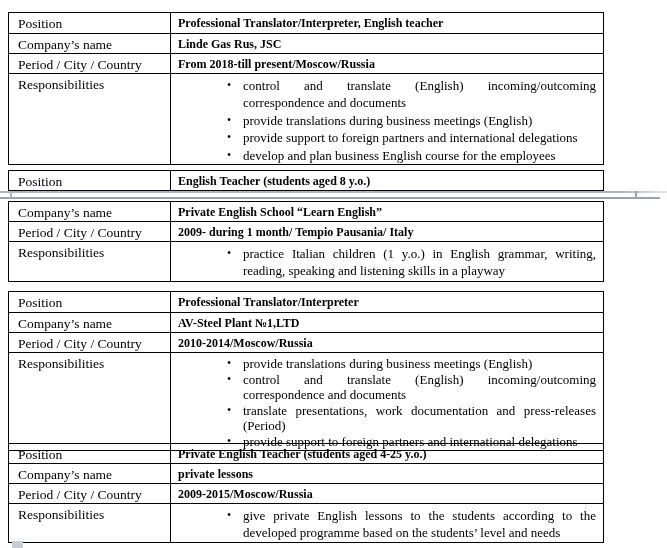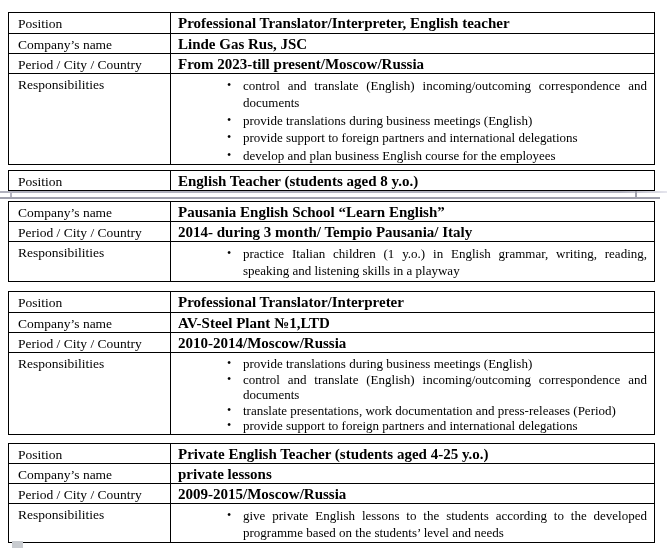--- a/index.html
+++ b/index.html
@@ -8,38 +8,38 @@
     width: 667px;
     height: 548px;
     background: #ffffff;
     overflow: hidden;
     font-family: "Liberation Serif", serif;
     color: #000000;
   }
   table.job {
     position: absolute;
     left: 8px;
-    width: 647px;
+    width: 596px;
     border-collapse: collapse;
     table-layout: fixed;
   }
   td {
     border: 1.5px solid #000000;
     vertical-align: top;
     box-sizing: border-box;
     overflow: hidden;
   }
   td.label {
     font-size: 13.5px;
     font-weight: normal;
     padding: 2px 4px 0 9px;
     line-height: 17px;
   }
   td.value {
-    font-size: 15px;
+    font-size: 12px;
     font-weight: bold;
     padding: 2px 6px 0 7px;
     line-height: 17px;
   }
   td.resp-cell { padding: 2px 0 0 0; }
   ul.resp {
     margin: 1px 0 0 0;
     padding: 0 7px 0 72px;
   }
   ul.resp li {
@@ -97,21 +97,21 @@
         <tr>
       <td class="label h21">Position</td>
       <td class="value h21">Professional Translator/Interpreter, English teacher</td>
     </tr>
     <tr>
       <td class="label h20">Company’s name</td>
       <td class="value h20">Linde Gas Rus, JSC</td>
     </tr>
     <tr>
       <td class="label h20">Period / City / Country</td>
-      <td class="value h20">From 2023-till present/Moscow/Russia</td>
+      <td class="value h20">From 2018-till present/Moscow/Russia</td>
     </tr>
     <tr>
       <td class="label h87">Responsibilities</td>
       <td class="resp-cell h87">
         <ul class="resp">
           <li><span class="bullet">•</span><span>control and translate (English) incoming/outcoming correspondence and documents</span></li>
           <li><span class="bullet">•</span><span>provide translations during business meetings (English)</span></li>
           <li><span class="bullet">•</span><span>provide support to foreign partners and international delegations</span></li>
           <li><span class="bullet">•</span><span>develop and plan business English course for the employees</span></li>
         </ul>
@@ -141,25 +141,25 @@
   </div>
 
   <table class="job" style="top:201px">
     <colgroup>
         <col style="width:162px">
         <col>
       </colgroup>
     <tbody>
         <tr>
       <td class="label h20">Company’s name</td>
-      <td class="value h20">Pausania English School “Learn English”</td>
-    </tr>
-    <tr>
-      <td class="label h20">Period / City / Country</td>
-      <td class="value h20">2014- during 3 month/ Tempio Pausania/ Italy</td>
+      <td class="value h20">Private English School “Learn English”</td>
+    </tr>
+    <tr>
+      <td class="label h20">Period / City / Country</td>
+      <td class="value h20">2009- during 1 month/ Tempio Pausania/ Italy</td>
     </tr>
     <tr>
       <td class="label h40">Responsibilities</td>
       <td class="resp-cell h40">
         <ul class="resp">
           <li><span class="bullet">•</span><span>practice Italian children (1 y.o.) in English grammar, writing, reading, speaking and listening skills in a playway</span></li>
         </ul>
       </td>
     </tr>
   </tbody>

